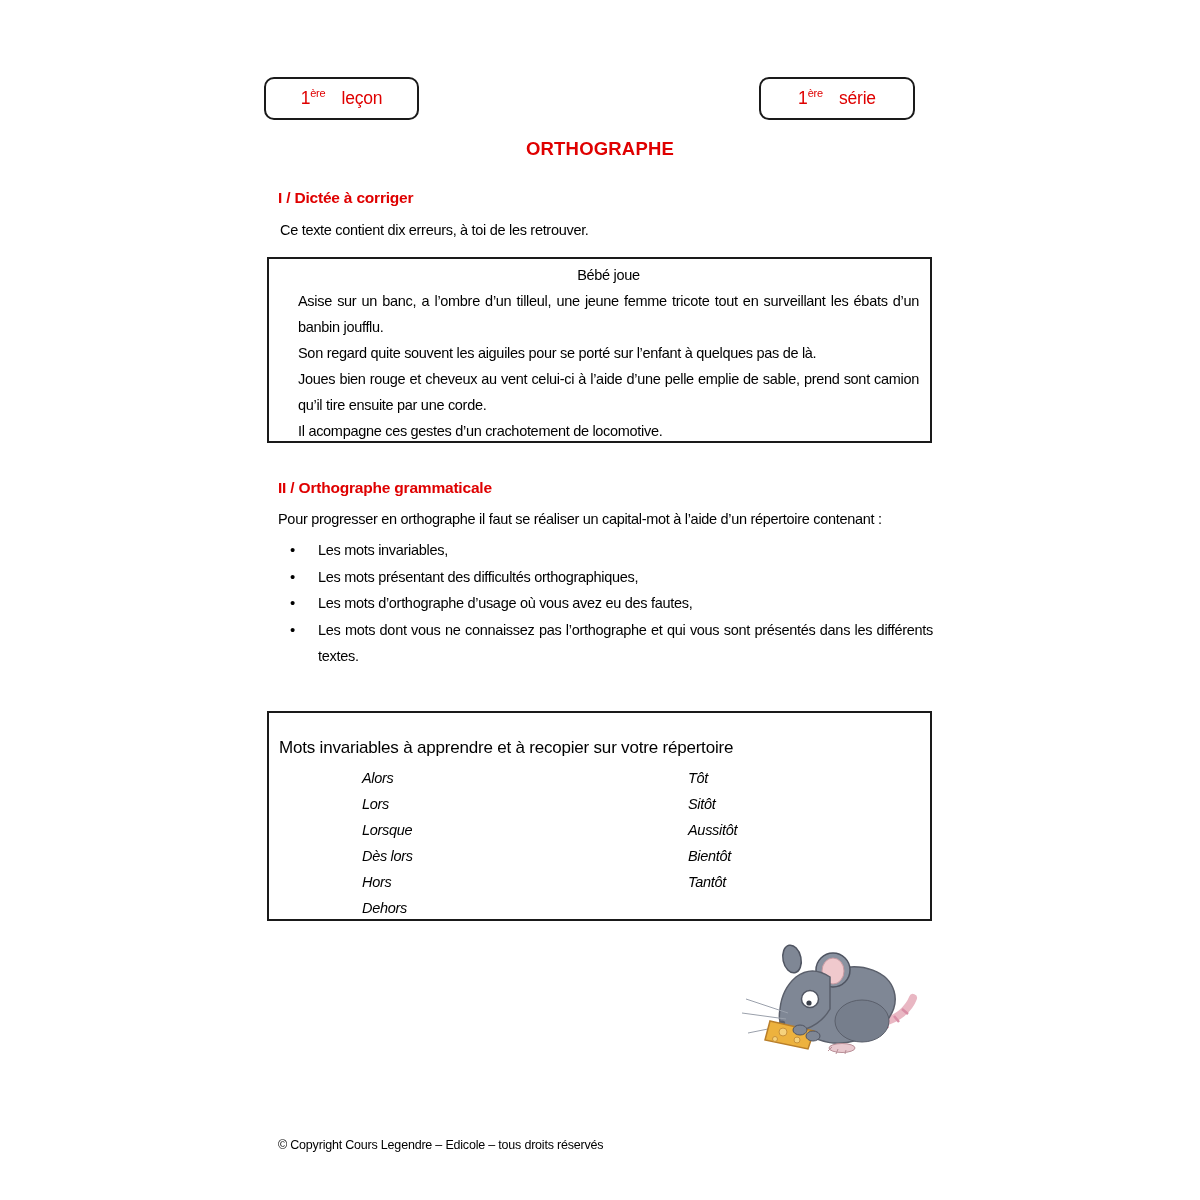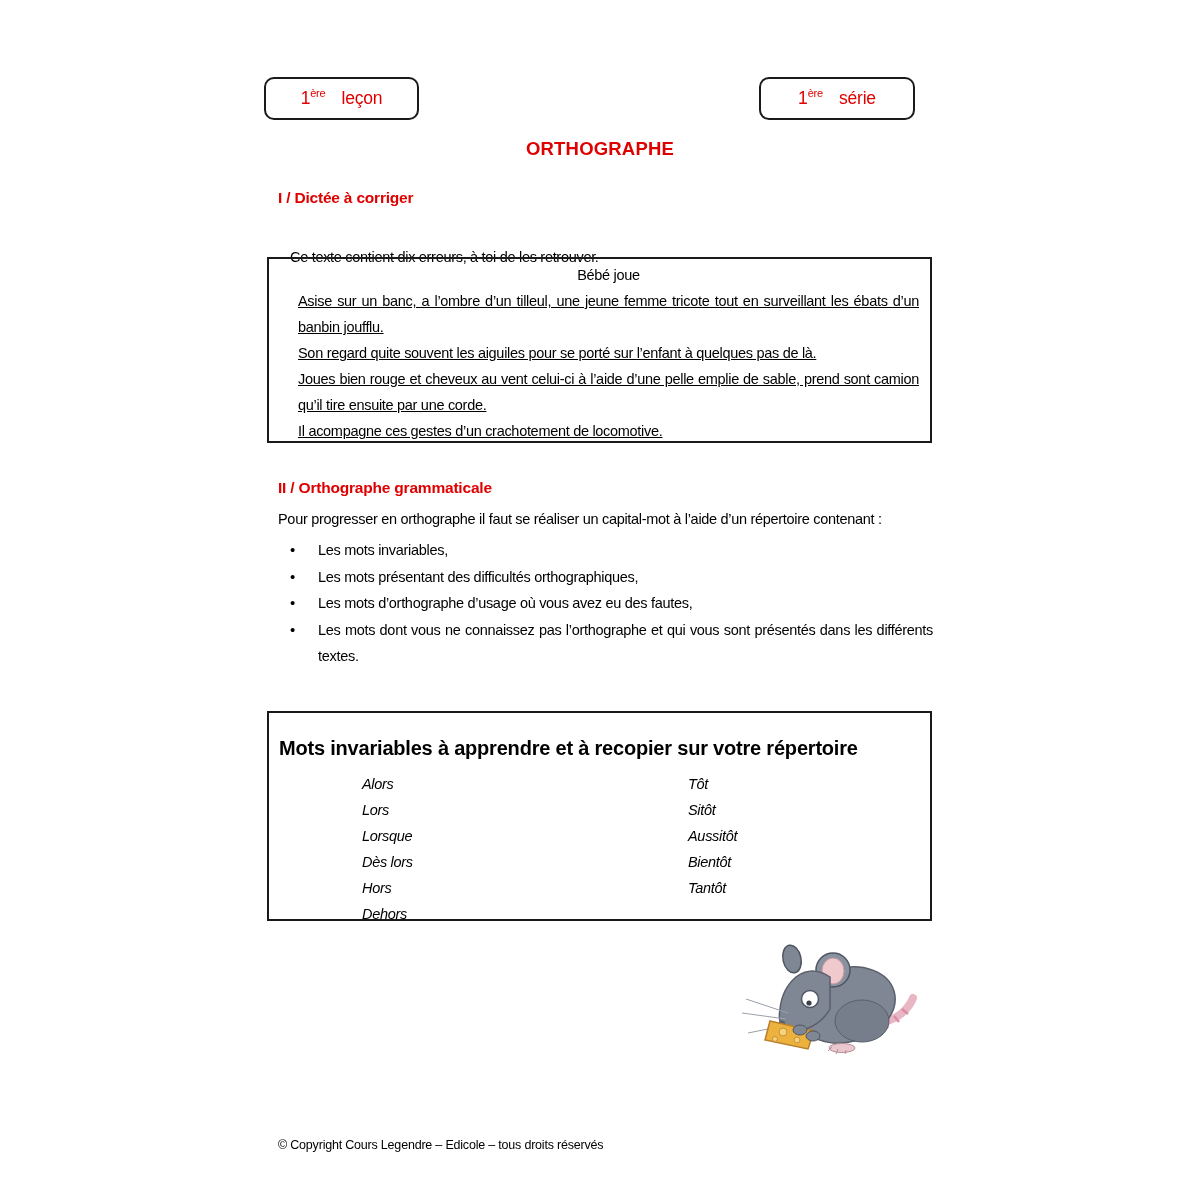--- a/index.html
+++ b/index.html
@@ -22,43 +22,43 @@
   .badge-text .word{ margin-left:16px; }
   .doc-title{
     position:absolute; left:0; top:138px; width:100%; text-align:center;
     color:var(--accent); font-weight:bold; font-size:18.5px; letter-spacing:0.2px;
   }
   .sec-heading{
     position:absolute; left:278px; color:var(--accent); font-weight:bold;
     font-size:15.5px; letter-spacing:-0.2px;
   }
   .sec1-heading{ top:189px;text-align:center; }
-  .sec1-intro{ position:absolute; left:290px; top:222px;margin-top:27px; }
+  .sec1-intro{ position:absolute; left:280px; top:222px; }
   .dictation-box{
     position:absolute; left:267px; top:257px; width:665px; height:186px;
     border:2px solid var(--line); padding:3px 11px 0 29px; line-height:26px;
   }
   .box-title{ text-align:center; line-height:26px; }
-  .box-para{ text-align:justify; line-height:26px;text-decoration:underline; }
+  .box-para{ text-align:justify; line-height:26px; }
   .sec2-heading{ top:479px; }
   .sec2-intro{ position:absolute; left:278px; top:511px; }
   .bullet-list{
     position:absolute; left:278px; top:537px; width:655px; list-style:none;
   }
   .bullet-list li{
     position:relative; padding-left:40px; line-height:26.5px; text-align:justify;
   }
   .bullet-list li::before{
     content:"\2022"; position:absolute; left:12px; top:0; font-size:15px;
   }
   .words-box{
     position:absolute; left:267px; top:711px; width:665px; height:210px;
     border:2px solid var(--line); padding:24px 10px 0 10px;
   }
-  .words-heading{ font-weight:bold; font-size:20px; letter-spacing:-0.2px; line-height:22px; margin-bottom:12px; }
+  .words-heading{ font-weight:normal; font-size:17px; letter-spacing:-0.2px; line-height:22px; margin-bottom:6px; }
   .words-columns{ display:flex; }
   .words-col{ list-style:none; font-style:italic; line-height:26px; }
   .words-col-left{ margin-left:83px; width:326px; }
   .words-col-right{ }
   .illustration{ position:absolute; left:742px; top:943px; width:180px; height:120px; }
   .footer{
     position:absolute; left:278px; top:1138px; font-size:12.5px; letter-spacing:-0.2px;
   }
 </style>
 </head>

